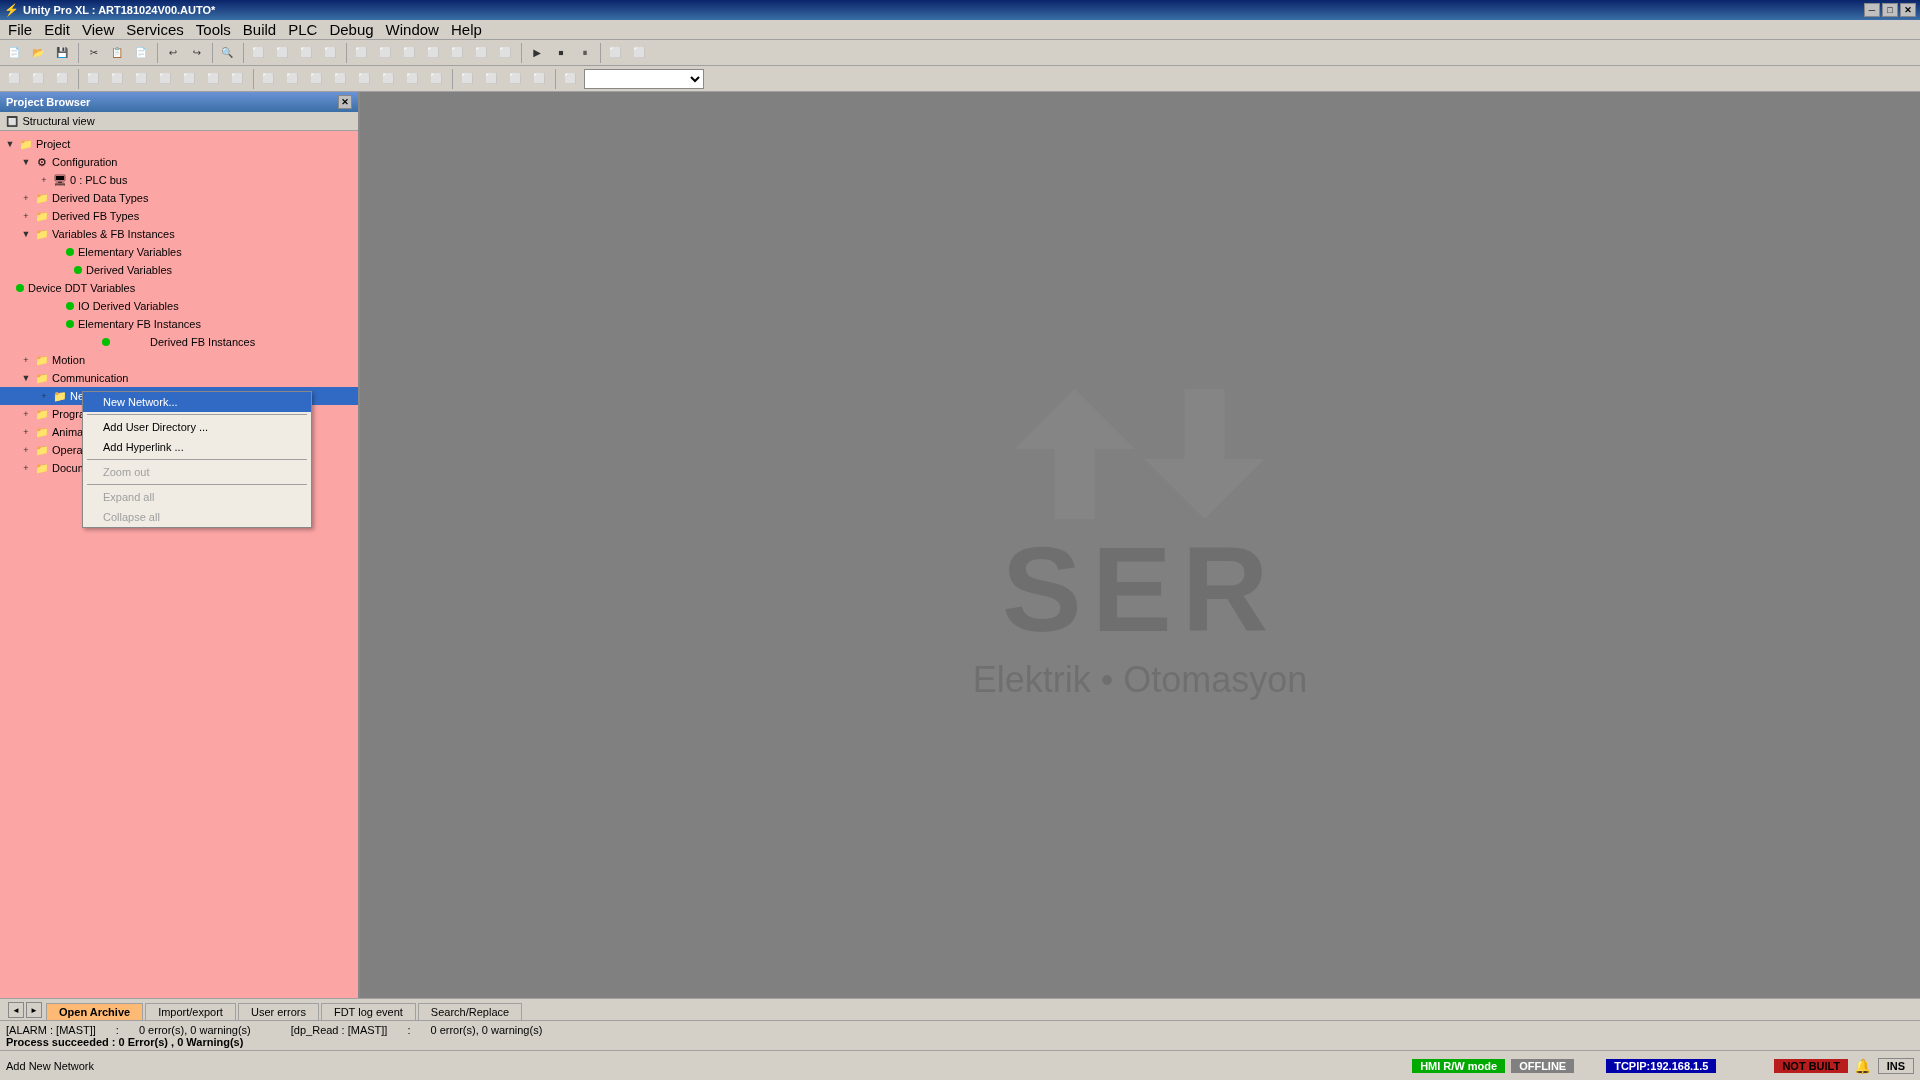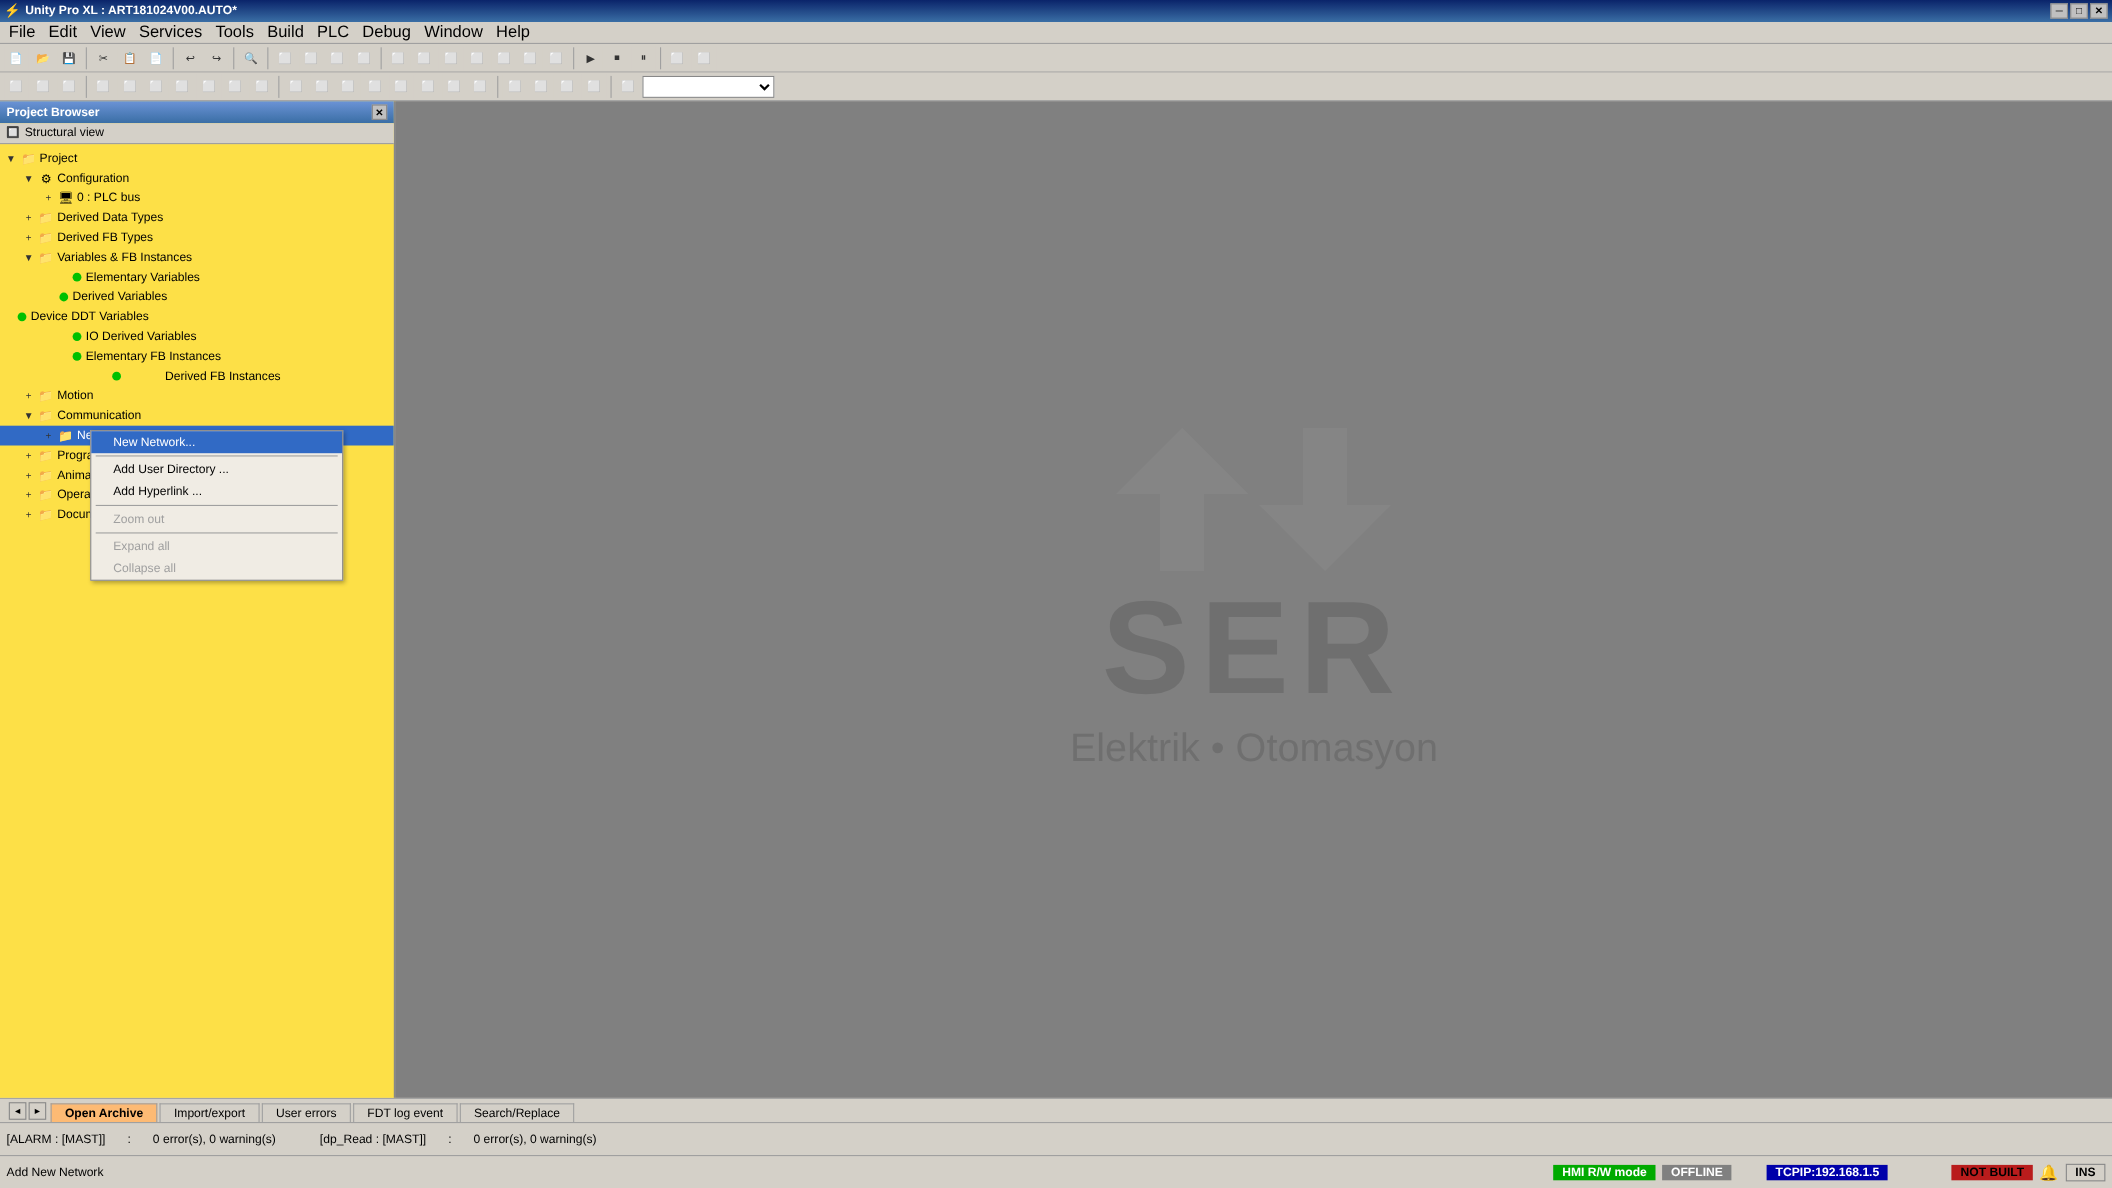--- a/index.html
+++ b/index.html
@@ -94,21 +94,21 @@
     
     #main-layout {
       display: flex;
       height: calc(1080px - 20px - 20px - 26px - 26px - 30px - 30px - 22px);
     }
 
     
     #project-browser {
       width: 360px;
       min-width: 360px;
-      background: #fde047;
+      background: #fca5a5;
       border-right: 2px solid #888;
       display: flex;
       flex-direction: column;
       position: relative;
       justify-content: space-between;
     }
     #project-browser-header {
       background: linear-gradient(to bottom, #6b93d6, #3a6ea5);
       color: white;
       font-weight: bold;
@@ -463,21 +463,21 @@
         <span class="tree-icon">📁</span>
         <span class="tree-label">Variables &amp; FB Instances</span>
       </div>
 
       <div class="tree-item" style="padding-left:50px;">
         <span class="tree-expand" style="width:16px;"></span>
         <span class="dot-green"></span>
         <span class="tree-label">Elementary Variables</span>
       </div>
 
-      <div class="tree-item" style="padding-left:38px;">
+      <div class="tree-item" style="padding-left:58px;">
         <span class="tree-expand" style="width:16px;"></span>
         <span class="dot-green"></span>
         <span class="tree-label">Derived Variables</span>
       </div>
 
       <div class="tree-item" style="">
         <span class="tree-expand" style="width:16px;"></span>
         <span class="dot-green"></span>
         <span class="tree-label">Device DDT Variables</span>
       </div>
@@ -587,20 +587,23 @@
 
 <div id="status-bar1">
   <div class="status-row">
     <span>[ALARM : [MAST]]</span>
     <span>:</span>
     <span>0 error(s), 0 warning(s)</span>
     <span style="margin-left:20px;">[dp_Read : [MAST]]</span>
     <span>:</span>
     <span>0 error(s), 0 warning(s)</span>
   </div>
+  <div class="status-row">
+    <span class="status-bold">Process succeeded : 0 Error(s) , 0 Warning(s)</span>
+  </div>
 </div>
 
 <div id="status-bar2">
   <div class="status-left">
     <span>Add New Network</span>
   </div>
   <div class="status-right">
     <span class="status-badge badge-green">HMI R/W mode</span>
     <span class="status-badge badge-gray">OFFLINE</span>
     <span style="width:20px;"></span>

